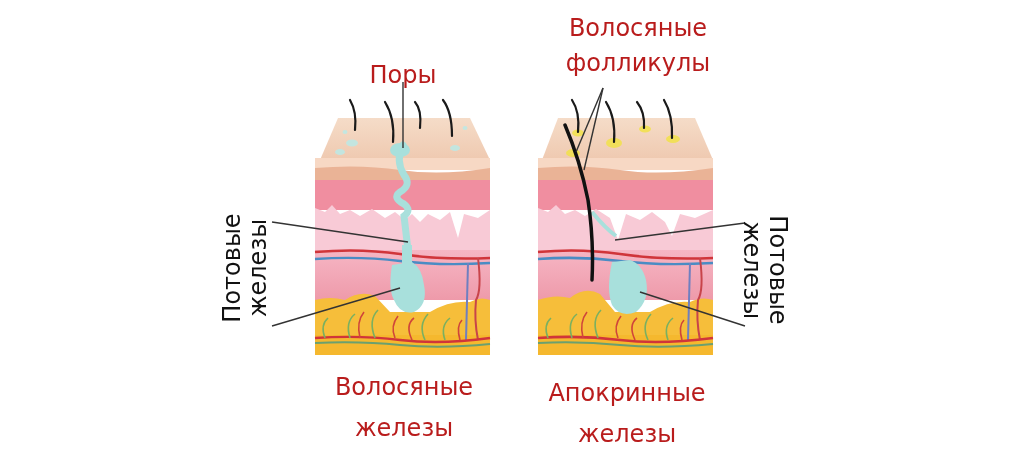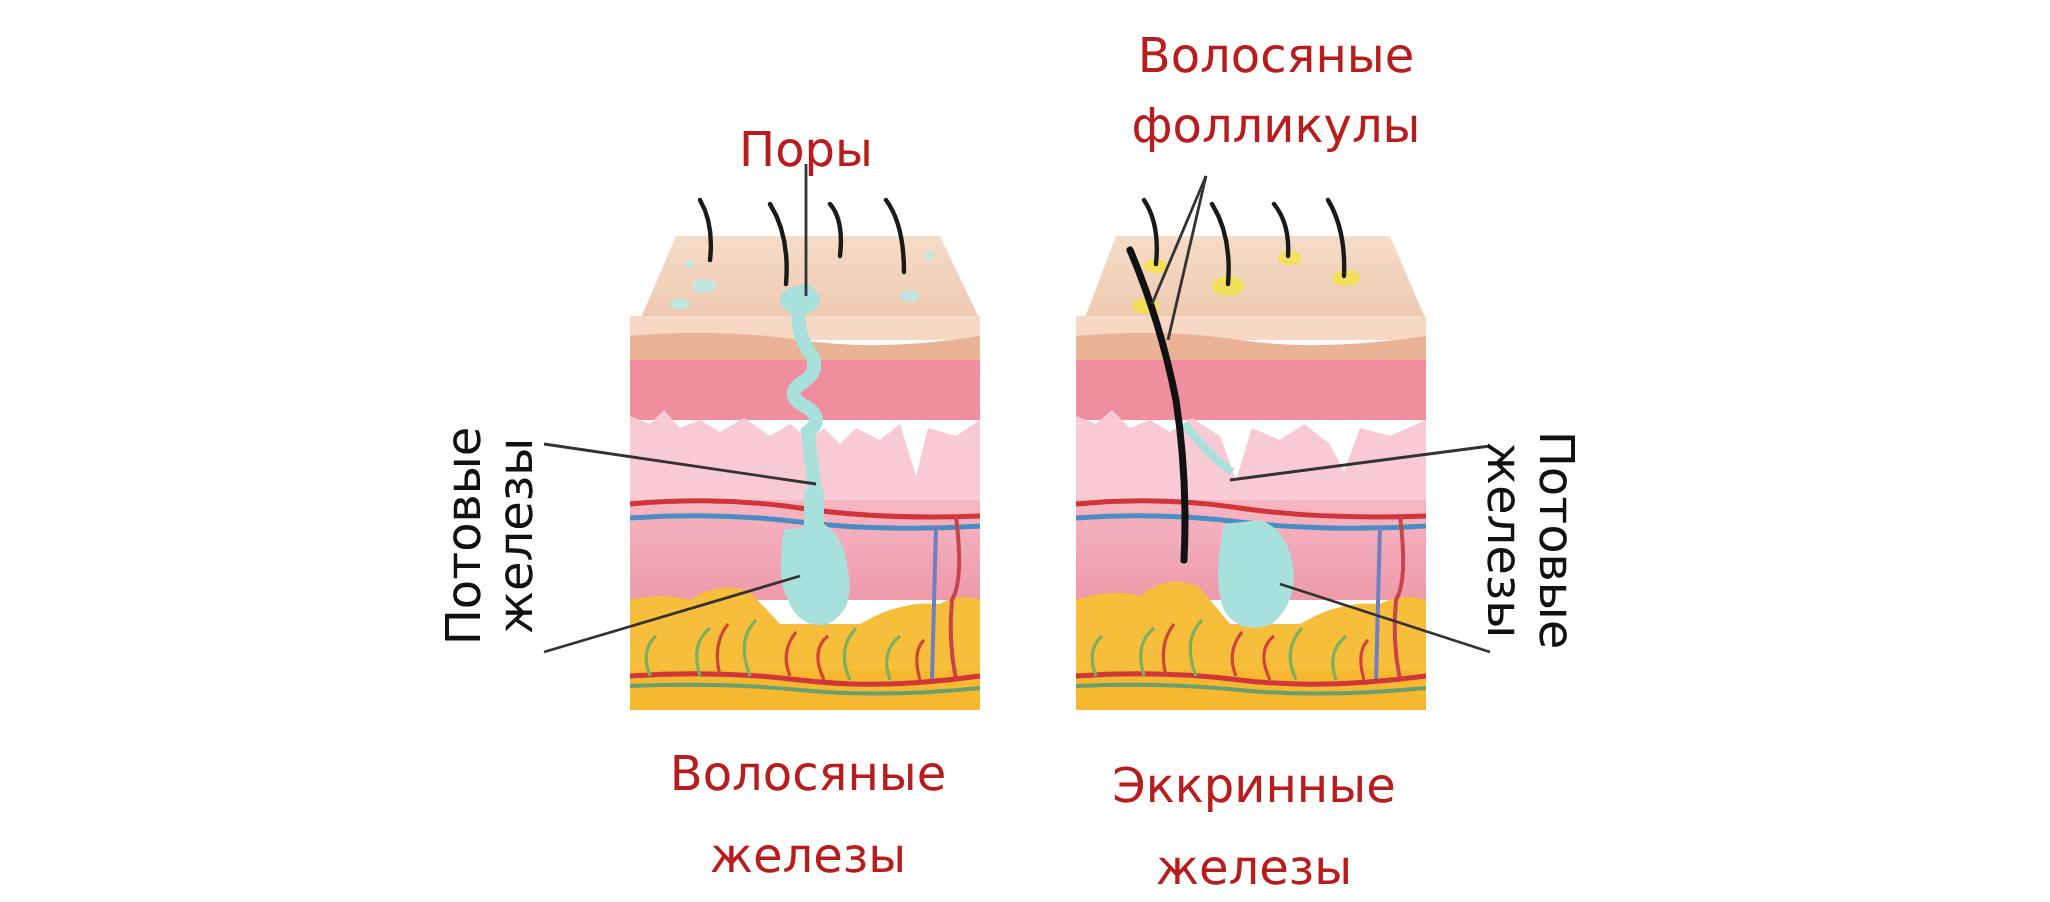--- a/index.html
+++ b/index.html
@@ -163,14 +163,14 @@
 
 <div class="v-label v-left" style="left:172px; top:255px; width:120px;">Потовые</div>
 <div class="v-label v-left" style="left:198px; top:255px; width:120px;">железы</div>
 
 <div class="v-label v-right" style="left:718px; top:257px; width:120px;">Потовые</div>
 <div class="v-label v-right" style="left:692px; top:257px; width:120px;">железы</div>
 
 <div class="label" style="left:314px; top:372px; width:180px;">Волосяные</div>
 <div class="label" style="left:314px; top:413px; width:180px;">железы</div>
 
-<div class="label" style="left:532px; top:378px; width:190px;">Эккринные</div>
+<div class="label" style="left:532px; top:378px; width:190px;">Апокринные</div>
 <div class="label" style="left:532px; top:419px; width:190px;">железы</div>
 
 </body></html>

